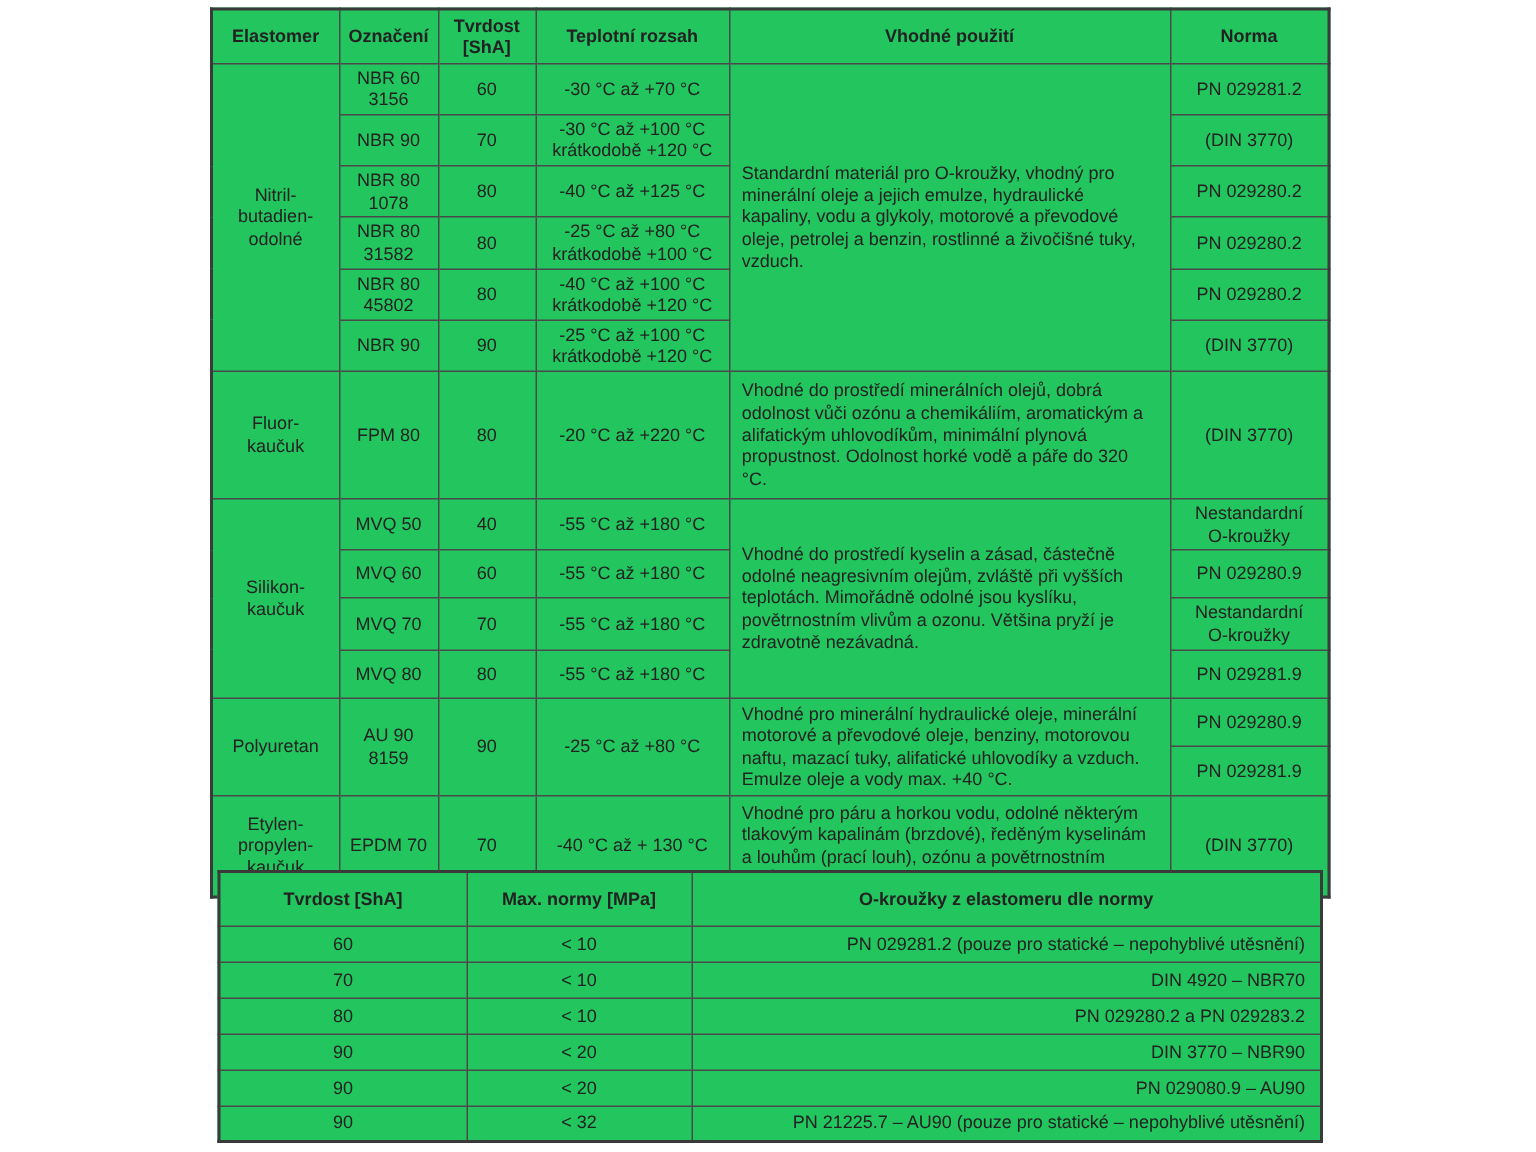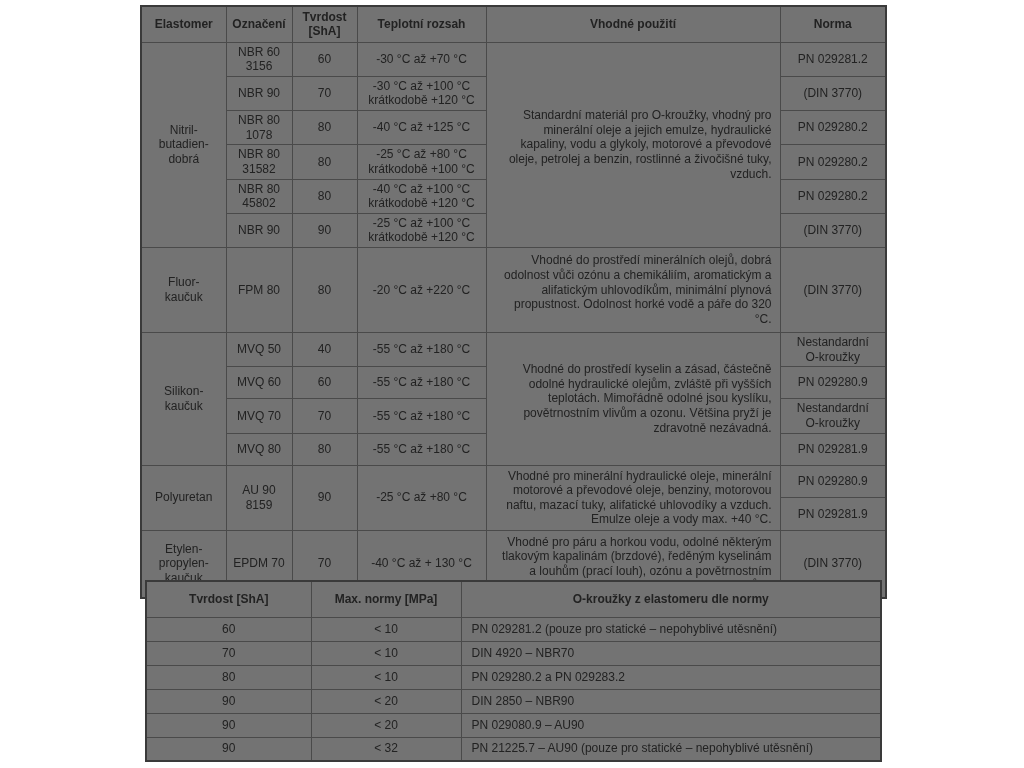--- a/index.html
+++ b/index.html
@@ -7,35 +7,35 @@
   body {
     font-family:"Liberation Sans", sans-serif;
     color:#222222;
     position:relative;
     overflow:hidden;
   }
   table {
     border-collapse:collapse;
     table-layout:fixed;
     position:absolute;
-    background:#737373;
+    background:#22c55e;
   }
   th, td {
     border:1px solid #4a4a4a;
     font-size:12px;
     vertical-align:middle;
     white-space:pre-line;
     line-height:1.22;
   }
   th { font-weight:bold; text-align:center; padding:2px 3px; }
   .t1 { left:140px; top:5px;  width:745px; border:2px solid #3a3a3a; }
   .t2 { left:145px; top:580px; width:735px; border:2px solid #3a3a3a; }
   td.c   { text-align:center; padding:2px 3px; }
-  td.use { text-align:right; padding:3px 8px;margin-left:25px; }
-  td.norm{ text-align:left; padding:2px 10px; white-space:normal; }
+  td.use { text-align:left; padding:3px 8px;margin-left:25px; }
+  td.norm{ text-align:right; padding:2px 10px; white-space:normal; }
 </style>
 </head>
 <body>
 
 <table class="t1">
   <colgroup>
     <col style="width:85px">
       <col style="width:66px">
       <col style="width:65px">
     <col style="width:129px">
@@ -51,21 +51,21 @@
       <th>Teplotní rozsah</th>
       <th>Vhodné použití</th>
       <th>Norma</th>
     </tr>
   </thead>
   <tbody>
 
     <tr style="height:31px">
       <td class="c" rowspan="6">Nitril-
 butadien-
-dobrá</td>
+odolné</td>
       <td class="c">NBR 60
 3156</td>
       <td class="c">60</td>
       <td class="c">-30 °C až +70 °C</td>
       <td class="use" rowspan="6">Standardní materiál pro O-kroužky, vhodný pro minerální oleje a jejich emulze, hydraulické kapaliny, vodu a glykoly, motorové a převodové oleje, petrolej a benzin, rostlinné a živočišné tuky, vzduch.</td>
       <td class="c">PN 029281.2</td>
     </tr>
     <tr style="height:31px">
       <td class="c">NBR 90</td>
       <td class="c">70</td>
@@ -113,21 +113,21 @@
       <td class="use">Vhodné do prostředí minerálních olejů, dobrá odolnost vůči ozónu a chemikáliím, aromatickým a alifatickým uhlovodíkům, minimální plynová propustnost. Odolnost horké vodě a páře do 320 °C.</td>
       <td class="c">(DIN 3770)</td>
     </tr>
 
     <tr style="height:32px">
       <td class="c" rowspan="4">Silikon-
 kaučuk</td>
       <td class="c">MVQ 50</td>
       <td class="c">40</td>
       <td class="c">-55 °C až +180 °C</td>
-      <td class="use" rowspan="4">Vhodné do prostředí kyselin a zásad, částečně odolné hydraulické olejům, zvláště při vyšších teplotách. Mimořádně odolné jsou kyslíku, povětrnostním vlivům a ozonu. Většina pryží je zdravotně nezávadná.</td>
+      <td class="use" rowspan="4">Vhodné do prostředí kyselin a zásad, částečně odolné neagresivním olejům, zvláště při vyšších teplotách. Mimořádně odolné jsou kyslíku, povětrnostním vlivům a ozonu. Většina pryží je zdravotně nezávadná.</td>
       <td class="c">Nestandardní
 O-kroužky</td>
     </tr>
     <tr style="height:32px">
       <td class="c">MVQ 60</td>
       <td class="c">60</td>
       <td class="c">-55 °C až +180 °C</td>
       <td class="c">PN 029280.9</td>
     </tr>
     <tr style="height:32px">
@@ -195,21 +195,21 @@
       <td class="norm">DIN 4920 – NBR70</td>
     </tr>
     <tr style="height:24px">
       <td class="c">80</td>
       <td class="c">&lt; 10</td>
       <td class="norm">PN 029280.2 a PN 029283.2</td>
     </tr>
     <tr style="height:24px">
       <td class="c">90</td>
       <td class="c">&lt; 20</td>
-      <td class="norm">DIN 2850 – NBR90</td>
+      <td class="norm">DIN 3770 – NBR90</td>
     </tr>
     <tr style="height:24px">
       <td class="c">90</td>
       <td class="c">&lt; 20</td>
       <td class="norm">PN 029080.9 – AU90</td>
     </tr>
     <tr style="height:24px">
       <td class="c">90</td>
       <td class="c">&lt; 32</td>
       <td class="norm">PN 21225.7 – AU90 (pouze pro statické – nepohyblivé utěsnění)</td>

